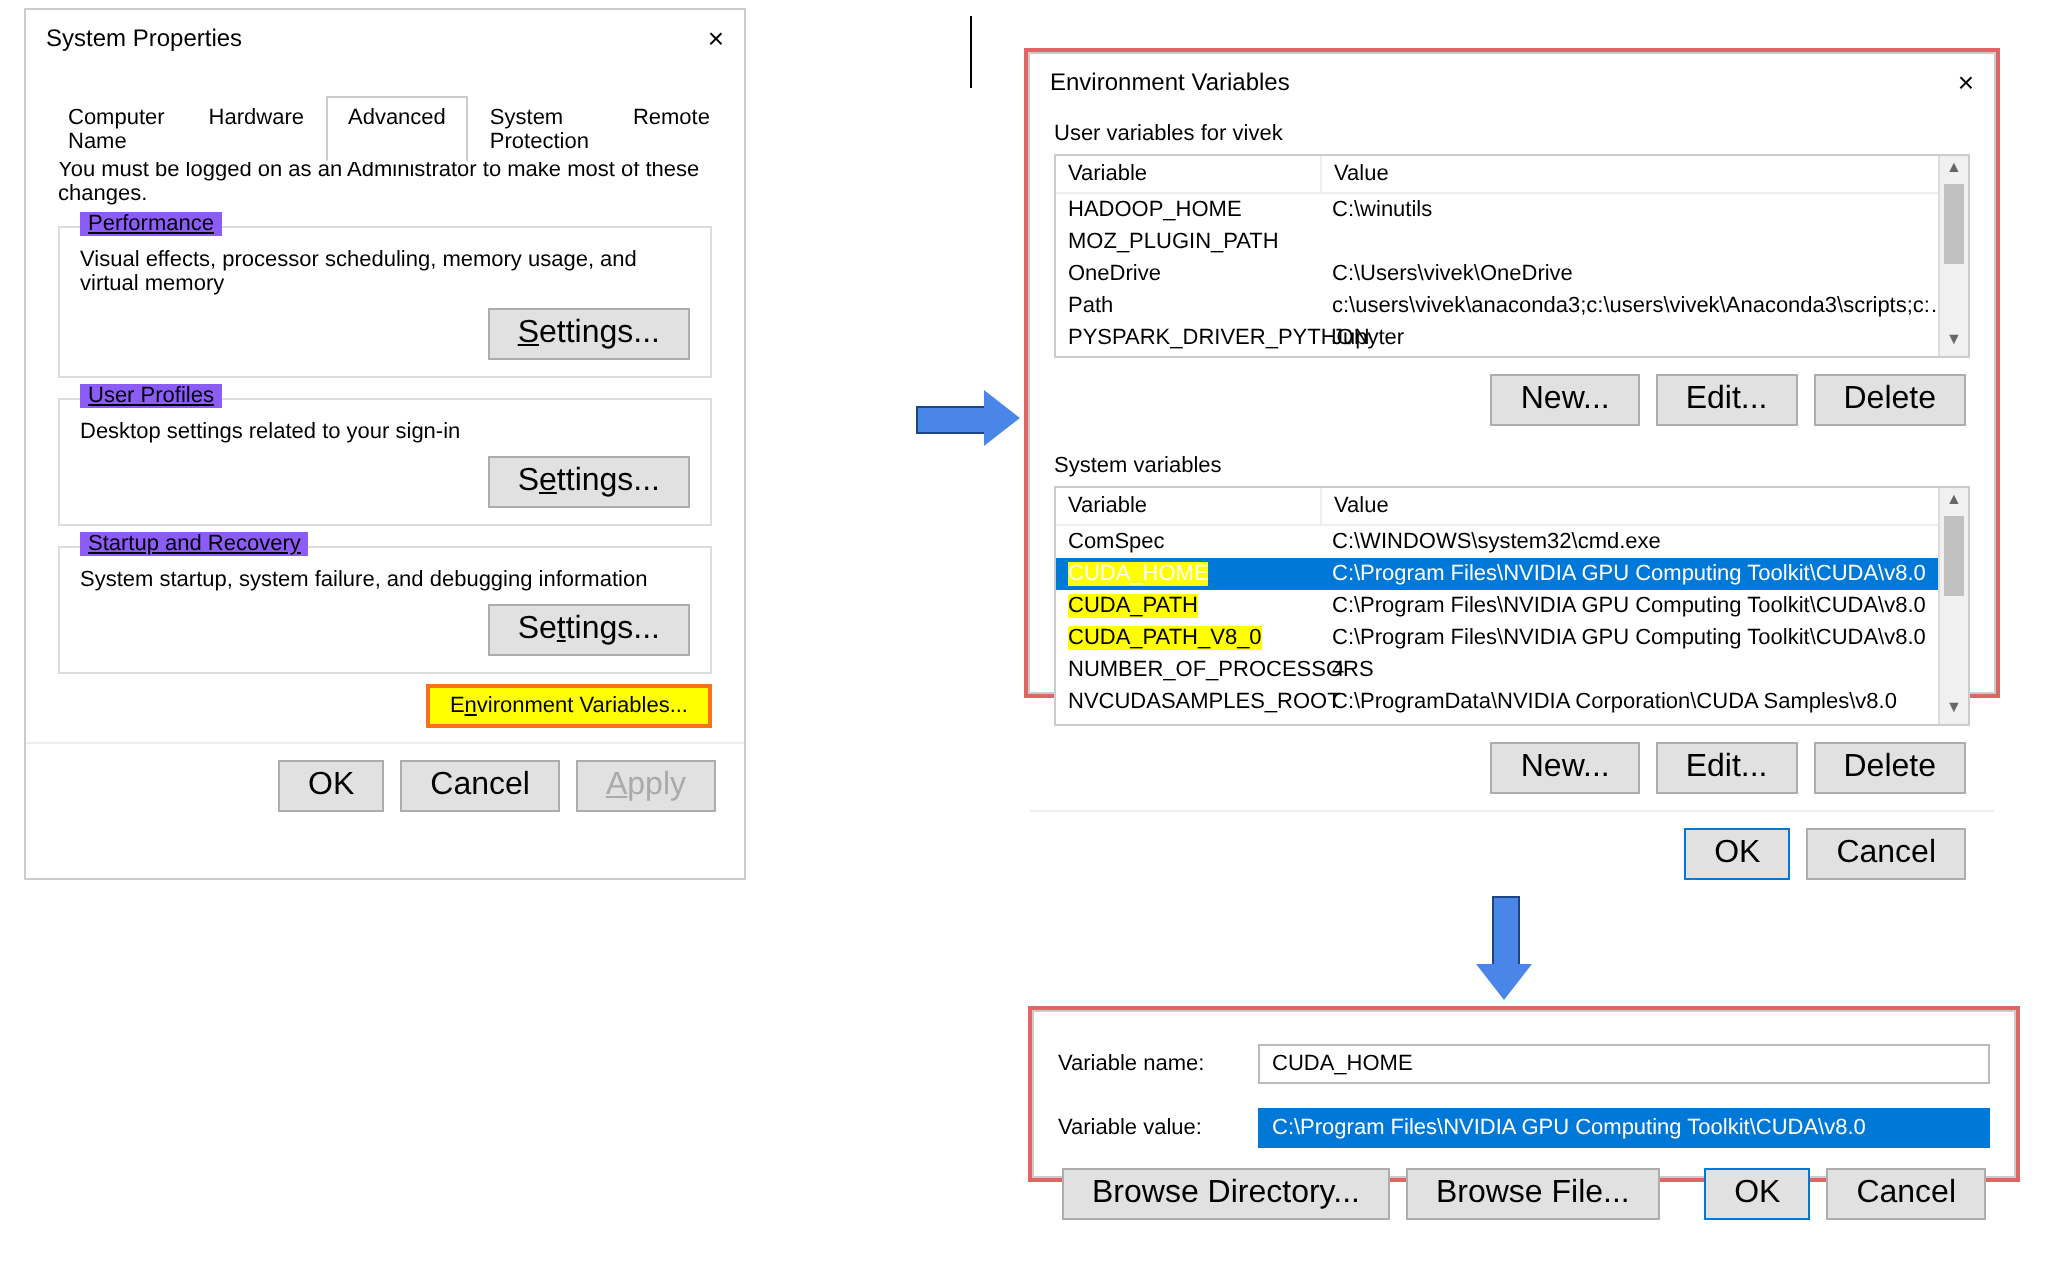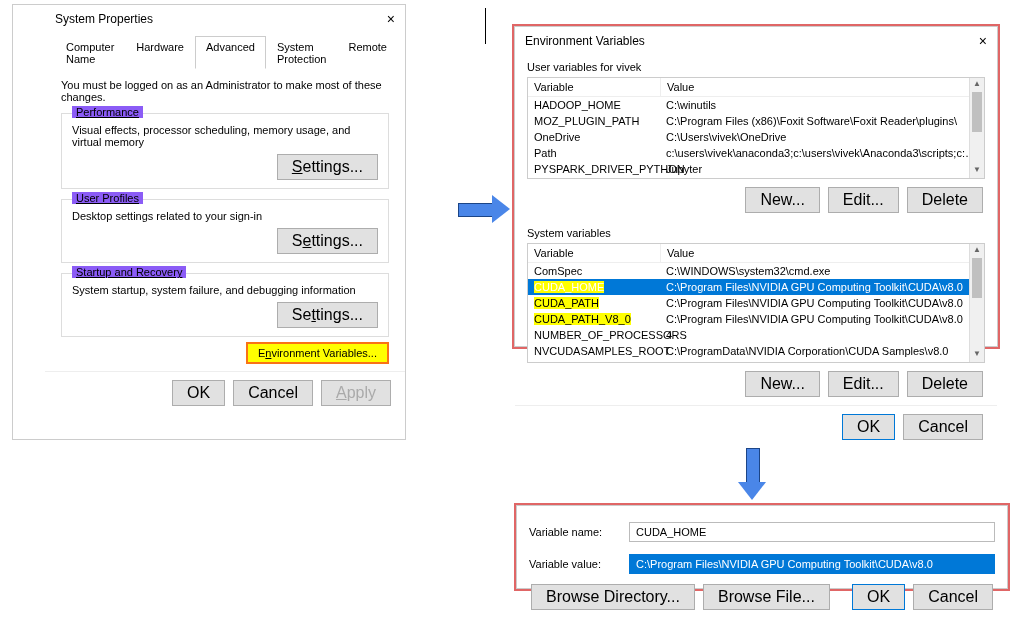--- a/index.html
+++ b/index.html
@@ -37,21 +37,21 @@
     display: flex;
     border-bottom: 1px solid #ccc;
     margin: 0 10px;
   }
   .tab {
     padding: 4px 10px;
     border: 1px solid transparent;
     border-bottom: none;
     cursor: pointer;
     position: relative;
-    top: 3px;
+    top: 15px;
     background: #fff;
   }
   .tab.active {
     border-color: #ccc;
     border-bottom: 1px solid #fff;
   }
   .panel {
     padding: 12px 16px;
   }
   .groupbox {
@@ -212,21 +212,21 @@
     left: 485px; top: 8px;
     width: 1px; height: 36px;
     background: #000;
   }
 </style>
 </head>
 <body>
 
 <div class="insertion-cursor"></div>
 
-<div class="window" style="left:12px; top:4px; width:394px; height:436px;padding-left:32px;">
+<div class="window" style="left:12px; top:4px; width:361px; height:436px;">
   <div class="titlebar">
     <span>System Properties</span>
     <span class="close-x">×</span>
   </div>
   <div class="tabs">
     <div class="tab">Computer Name</div>
     <div class="tab">Hardware</div>
     <div class="tab active">Advanced</div>
     <div class="tab">System Protection</div>
     <div class="tab">Remote</div>
@@ -283,21 +283,20 @@
       <div class="col-var">Variable</div>
       <div class="col-val">Value</div>
     </div>
     <div class="list-body" id="user-rows">
         <div class="row">
           <div class="col-var">HADOOP_HOME</div>
           <div class="col-val">C:\winutils</div>
         </div>
         <div class="row">
           <div class="col-var">MOZ_PLUGIN_PATH</div>
-          <div class="col-val">C:\Program Files (x86)\Foxit Software\Foxit Reader\plugins\</div>
         </div>
         <div class="row">
           <div class="col-var">OneDrive</div>
           <div class="col-val">C:\Users\vivek\OneDrive</div>
         </div>
         <div class="row">
           <div class="col-var">Path</div>
           <div class="col-val">c:\users\vivek\anaconda3;c:\users\vivek\Anaconda3\scripts;c:\users\vivek\anaconda3\library\...</div>
         </div>
         <div class="row">

